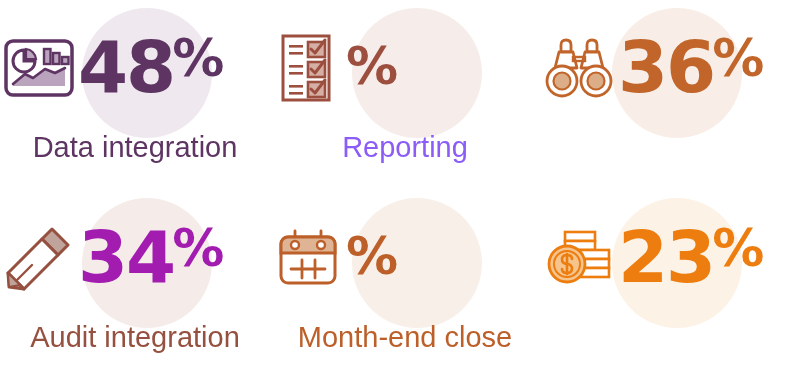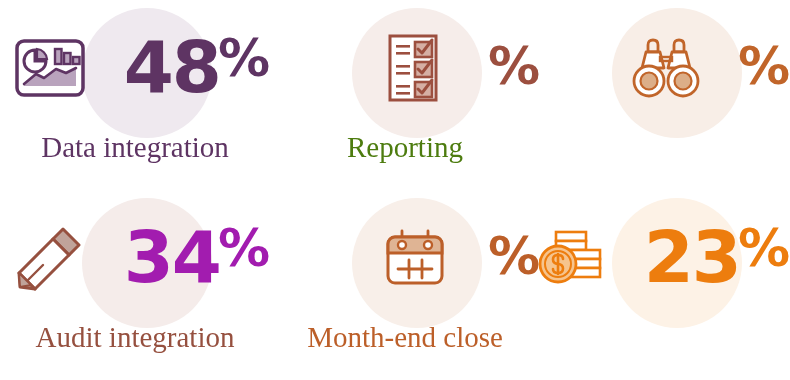--- a/index.html
+++ b/index.html
@@ -29,22 +29,21 @@
     justify-content: flex-start;
     box-sizing: border-box;
   }
   .stat-top {
     position: relative;
     height: 135px;
     width: 100%;
     display: flex;
     flex-direction: row;
     align-items: center;
-    justify-content: flex-end;
-    gap: 35px;
+    justify-content: flex-start;
   }
   .halo {
     position: absolute;
     border-radius: 50%;
     width: 130px;
     height: 130px;
     top: 8px;
     left: 50%;
     transform: translateX(-50%);
     z-index: 0;
@@ -86,21 +85,21 @@
     font-size: 52px;
     line-height: 1;
     position: relative;
     top: -2px;
     margin-left: -2px;
     letter-spacing: 0;
   }
   .stat-label {
     position: relative;
     z-index: 1;
-    font-family: Liberation Serif, serif;
+    font-family: Liberation Sans, sans-serif;
     font-weight: normal;
     font-size: 29px;
     line-height: 1;
     margin-top: -2px;
     white-space: nowrap;
     text-align: center;
   }
 </style>
 </head>
 <body>
@@ -147,40 +146,41 @@
           <rect x="29" y="30" width="17" height="15" fill="#D6AFA4" stroke="#9C4F3F" stroke-width="2.6"></rect>
           <path d="M32 37 L36 41 L46 28" fill="none" stroke="#9C4F3F" stroke-width="3" stroke-linecap="round" stroke-linejoin="round"></path>
           <rect x="29" y="50" width="17" height="15" fill="#D6AFA4" stroke="#9C4F3F" stroke-width="2.6"></rect>
           <path d="M32 57 L36 61 L46 48" fill="none" stroke="#9C4F3F" stroke-width="3" stroke-linecap="round" stroke-linejoin="round"></path>
         </svg>
       </div>
       <div class="pct" style="color:#9C4F3F">
           <span class="sym">%</span>
       </div>
     </div>
-    <div class="stat-label" style="color:#4d7c0f">Reporting</div>
+    <div class="stat-label" style="color:#8b5cf6">Reporting</div>
   </div>
 
   <div class="stat-cell">
     <div class="stat-top">
       <div class="halo shift" style="background:#F8EEE7"></div>
       <div class="icon-wrap">
         <svg width="70" height="62" viewBox="0 0 70 62">
           <path d="M17 8 q0 -5 5 -5 q5 0 5 5 l0 7 l-10 0 z" fill="none" stroke="#C1652A" stroke-width="2.8"></path>
           <path d="M43 8 q0 -5 5 -5 q5 0 5 5 l0 7 l-10 0 z" fill="none" stroke="#C1652A" stroke-width="2.8"></path>
           <path d="M15 15 l14 0 l4 16 l-22 0 z" fill="#FFFFFF" stroke="#C1652A" stroke-width="2.8" stroke-linejoin="round"></path>
           <path d="M55 15 l-14 0 l-4 16 l22 0 z" fill="#FFFFFF" stroke="#C1652A" stroke-width="2.8" stroke-linejoin="round"></path>
           <rect x="29" y="20" width="12" height="4" fill="none" stroke="#C1652A" stroke-width="2.4"></rect>
           <circle cx="18" cy="44" r="15" fill="#FFFFFF" stroke="#C1652A" stroke-width="2.8"></circle>
           <circle cx="18" cy="44" r="8.5" fill="#DCAE88" stroke="#C1652A" stroke-width="2.2"></circle>
           <circle cx="52" cy="44" r="15" fill="#FFFFFF" stroke="#C1652A" stroke-width="2.8"></circle>
           <circle cx="52" cy="44" r="8.5" fill="#DCAE88" stroke="#C1652A" stroke-width="2.2"></circle>
         </svg>
       </div>
       <div class="pct" style="color:#C1652A">
+        <span class="num">36</span>
           <span class="sym">%</span>
       </div>
     </div>
   </div>
 
   <div class="stat-cell">
     <div class="stat-top">
       <div class="halo shift" style="background:#F5ECEA"></div>
       <div class="icon-wrap">
         <svg width="70" height="70" viewBox="0 0 70 70">

